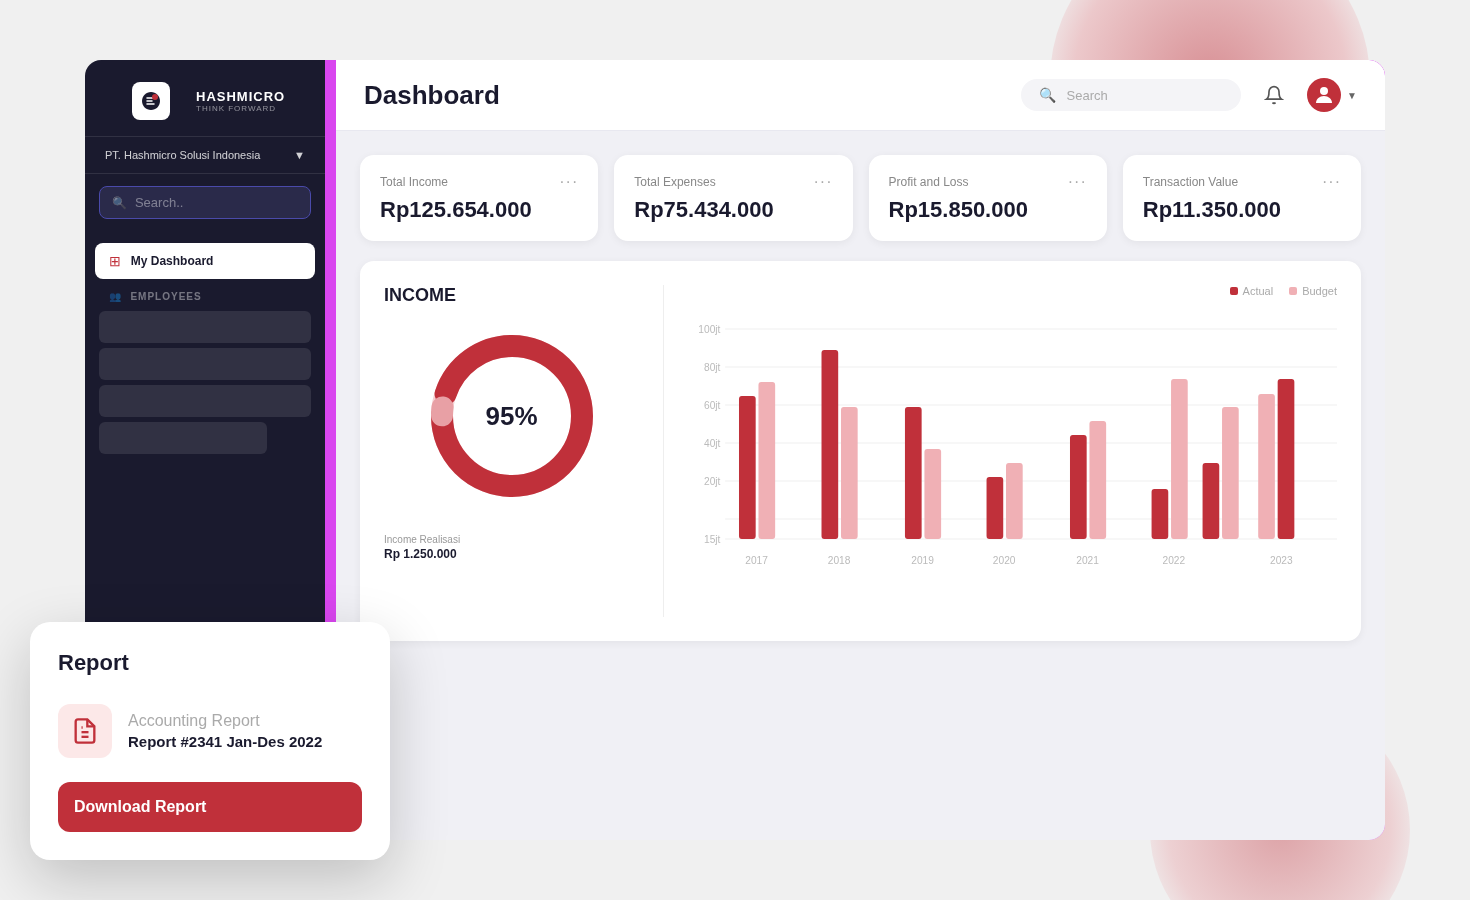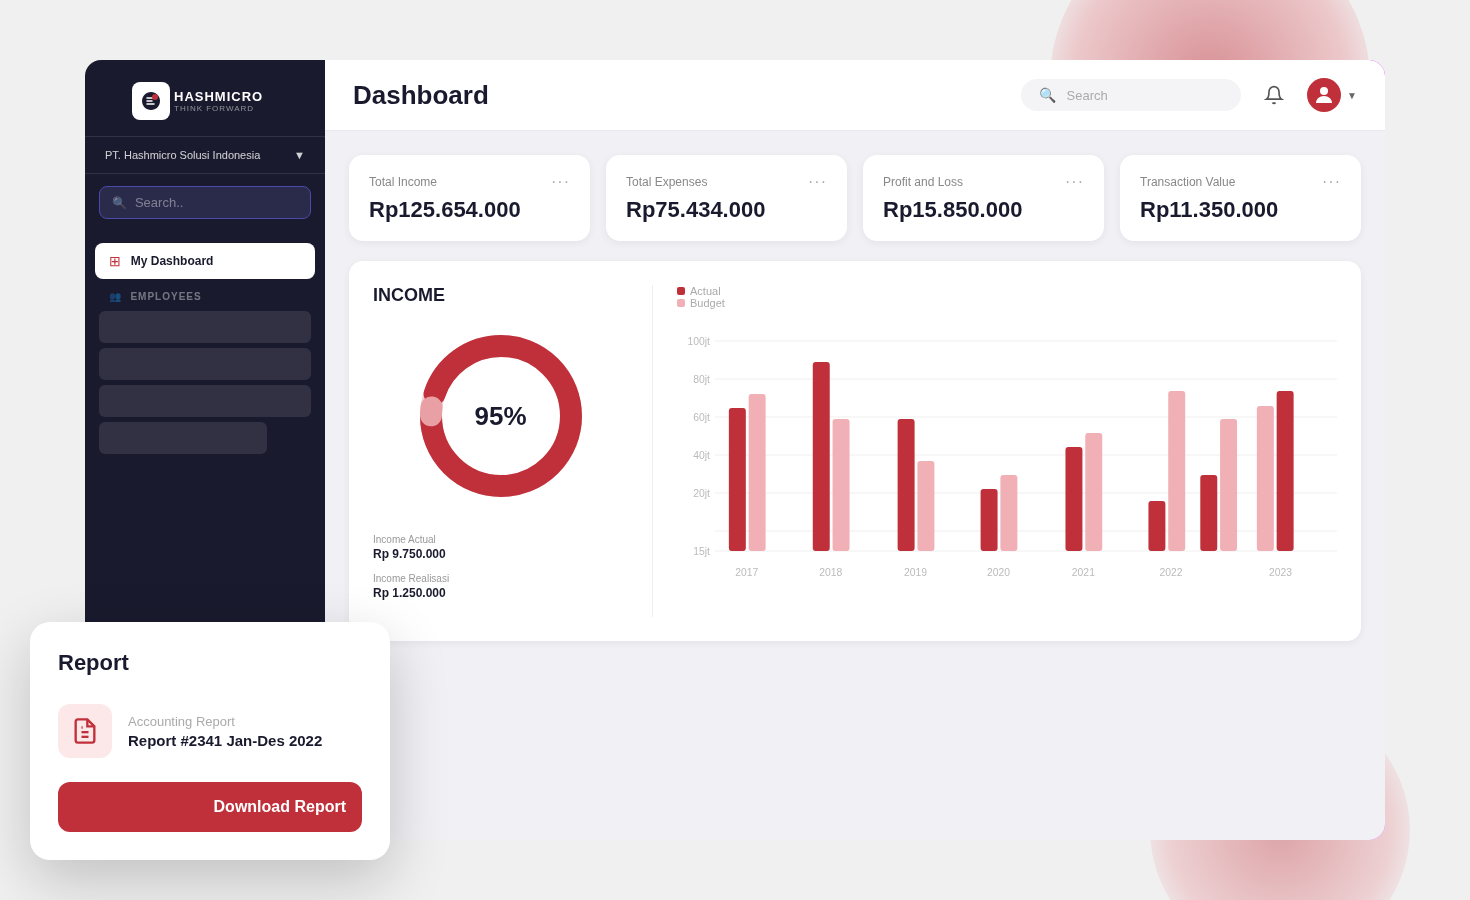--- a/index.html
+++ b/index.html
@@ -63,21 +63,21 @@
     }
 
     .sidebar-logo {
       padding: 22px 20px 16px;
       border-bottom: 1px solid rgba(255,255,255,0.1);
     }
 
     .logo-container {
       display: flex;
       align-items: center;
-      gap: 4px;
+      gap: 26px;
       padding-left: 27px;
     }
 
     .logo-icon {
       width: 38px;
       height: 38px;
       background: white;
       border-radius: 8px;
       display: flex;
       align-items: center;
@@ -182,20 +182,21 @@
     }
 
     
     .main-content {
       flex: 1;
       background: #d946ef;
       border-radius: 0 16px 16px 0;
       display: flex;
       flex-direction: column;
       overflow: hidden;
+      padding-left: 11px;
     }
 
     
     .header {
       background: white;
       padding: 18px 28px;
       display: flex;
       align-items: center;
       justify-content: space-between;
       border-bottom: 1px solid #e8e8f0;
@@ -394,22 +395,22 @@
     
     .income-right {
       flex: 1;
       display: flex;
       flex-direction: column;
     }
 
     .chart-legend {
       display: flex;
       justify-content: flex-end;
+      gap: 16px;
       margin-bottom: 12px;
-      flex-direction: column;
     }
 
     .chart-legend-item {
       display: flex;
       align-items: center;
       gap: 5px;
       font-size: 11px;
       color: #aaa;
     }
 
@@ -454,41 +455,41 @@
       display: flex;
       align-items: center;
       justify-content: center;
       font-size: 22px;
       color: #c0303a;
       flex-shrink: 0;
     }
 
     .report-info {}
     .report-subtitle {
-      font-size: 13px;
+      font-size: 16px;
       color: #aaa;
       margin-bottom: 3px;
     }
     .report-name {
       font-size: 15px;
       font-weight: 700;
       color: #1a1a2e;
     }
 
     .download-btn {
       width: 100%;
       background: #c0303a;
       color: white;
       border: none;
       border-radius: 12px;
       padding: 16px;
       font-size: 16px;
       font-weight: 700;
       cursor: pointer;
-      text-align: right;
+      text-align: left;
     }
   </style>
 </head>
 <body>
 
 <div class="bg-circle-top"></div>
 <div class="bg-circle-bottom"></div>
 
 <div class="main-wrapper">
 
@@ -607,24 +608,20 @@
               <circle cx="90" cy="90" r="70" fill="none" stroke="#f5d0d2" stroke-width="22"></circle>
 
               <circle cx="90" cy="90" r="70" fill="none" stroke="#c0303a" stroke-width="22" stroke-dasharray="439.82 21.99" stroke-dashoffset="109.96" stroke-linecap="round" transform="rotate(-90 90 90)"></circle>
 
               <circle cx="90" cy="90" r="70" fill="none" stroke="#e8a0a5" stroke-width="22" stroke-dasharray="8 453.81" stroke-dashoffset="-330" stroke-linecap="round" transform="rotate(-90 90 90)"></circle>
             </svg>
             <div class="donut-center-text">95%</div>
           </div>
 
           <div class="income-legend">
-            <div class="legend-item">
-              <span class="legend-label">Income Actual</span>
-              <span class="legend-value">Rp 9.750.000</span>
-            </div>
             <div class="legend-item">
               <span class="legend-label">Income Realisasi</span>
               <span class="legend-value">Rp 1.250.000</span>
             </div>
           </div>
         </div>
 
         <div class="income-right">
           <div class="chart-legend">
             <div class="chart-legend-item">

